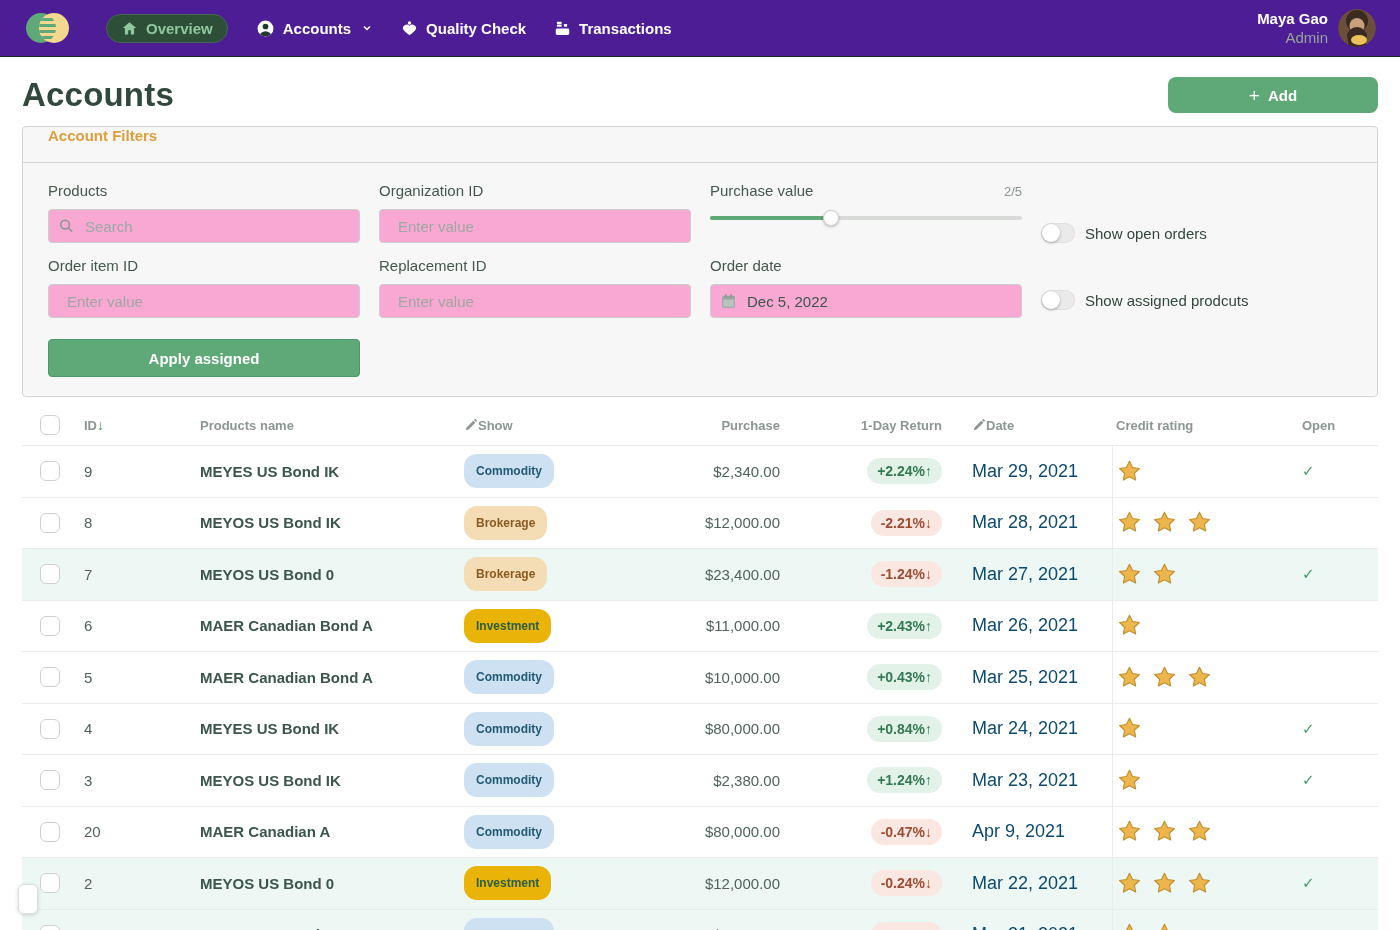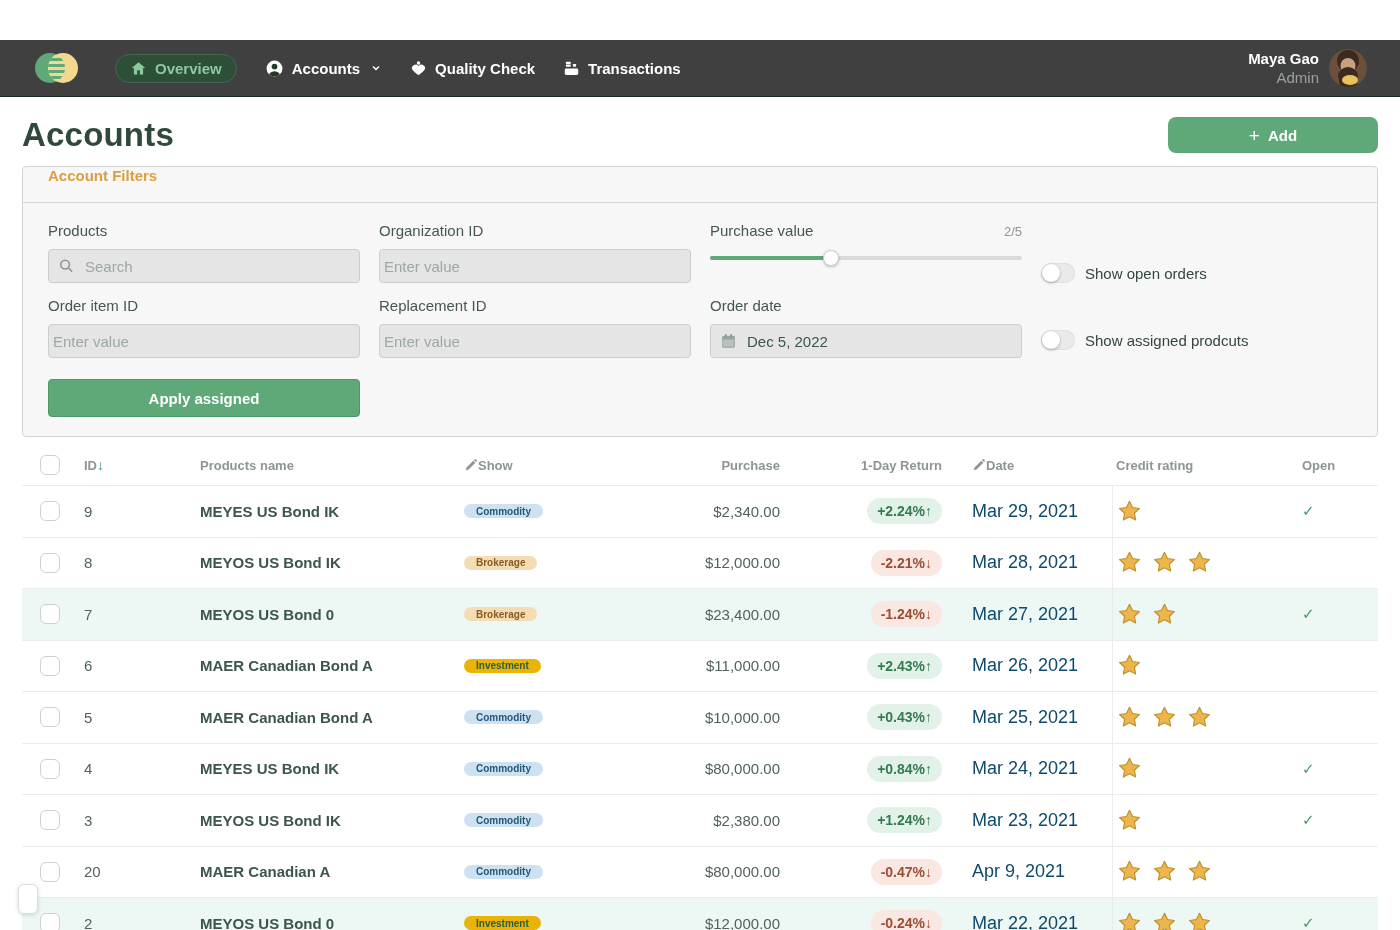--- a/index.html
+++ b/index.html
@@ -1,21 +1,21 @@
 <!DOCTYPE html>
 <html><head>
 <meta charset="utf-8">
 <style>
   * { margin:0; padding:0; box-sizing:border-box; }
   html,body { width:1400px; height:930px; overflow:hidden; background:#fff;
     font-family:"Liberation Sans","DejaVu Sans",sans-serif; }
 
   
-  .nav { height:57px; background:#404040; display:flex; align-items:center;
-    padding:0 33px; border-bottom:1px solid #16291d;margin-top:40px; }
+  .nav { height:57px; background:#4c1d95; display:flex; align-items:center;
+    padding:0 24px; border-bottom:1px solid #16291d; }
   .nav-logo { width:46px; height:38px; display:flex; align-items:center; cursor:pointer; }
   .nav-items { display:flex; align-items:center; margin-left:36px; gap:28px; }
   .nav-item { display:flex; align-items:center; gap:8px; color:#fff; font-size:15px;
     font-weight:700; cursor:pointer; white-space:nowrap; }
   .nav-item.active { background:#2d4f38; border:1px solid #44684f; color:#8fc89e;
     border-radius:16px; padding:5px 14px; }
   .nav-item .chev { display:flex; margin-left:2px; }
   .nav-user { margin-left:auto; display:flex; align-items:center; gap:10px; }
   .nav-user-text { text-align:right; line-height:1.3; }
   .nav-user-name { color:#fff; font-size:15px; font-weight:700; }
@@ -36,21 +36,21 @@
   .panel-head { height:36px; display:flex; padding:0 25px;
     border-bottom:1px solid #d5d5d5; }
   .panel-title { color:#dd9f3c; font-size:15px; font-weight:700; }
   .panel-body { padding:19px 25px; }
   .f-row { display:flex; gap:19px; align-items:flex-start; }
   .f-row + .f-row { margin-top:14px; }
   .f-cell { width:312px; }
   .f-label { font-size:15px; color:#45584d; margin-bottom:10px; display:block; }
   .f-input-wrap { position:relative; }
   .f-input { width:100%; height:34px; border:1px solid #c9cfcb; border-radius:4px;
-    background:#e5e5e5; font-size:15px; color:#3d564c; padding:0 4px; font-family:inherit; }
+    background:#f9a8d4; font-size:15px; color:#3d564c; padding:0 18px; font-family:inherit; }
   .f-input::placeholder { color:#9da8a1; }
   .f-input.with-icon { padding-left:36px; }
   .in-icon { position:absolute; left:10px; top:50%; transform:translateY(-50%); display:flex; }
   
   .slider-cell .label-row { display:flex; justify-content:space-between; align-items:flex-end; margin-bottom:11px; }
   .slider-progress { font-size:13px; color:#8d9691; }
   .slider { position:relative; height:16px; margin-top:6px; cursor:pointer; }
   .slider-track { position:absolute; left:0; right:0; top:6px; height:4px; background:#d9dbd9; border-radius:2px; }
   .slider-fill { position:absolute; left:0; top:6px; height:4px; background:#5fa878; border-radius:2px; }
   .slider-thumb { position:absolute; top:0; width:16px; height:16px; background:#fff;
@@ -80,22 +80,22 @@
   .cell.c-date { padding-left:6px; }
   .cell.c-credit { border-left:1px solid #ebebeb; align-self:stretch; padding-left:4px; gap:10px; }
   .thead .cell.c-credit { border-left:none; padding-left:4px; }
   .cell.c-open { padding-left:16px; }
   .checkbox { width:20px; height:20px; margin-left:18px; border:1.5px solid #cfcfcf;
     border-radius:6px; background:#fff; cursor:pointer; flex:none; }
   .hdr-label { display:flex; align-items:center; gap:0; cursor:pointer; }
   .sort-arrow { color:#3f9d63; font-weight:700; font-size:14px; }
   .cell-id { font-size:15px; color:#51635b; }
   .cell-name { font-size:15px; font-weight:700; color:#3d564c; }
-  .badge { height:14px; display:inline-flex; align-items:center; padding:0 12px;
-    border-radius:13px; font-size:10px; font-weight:700; cursor:pointer; }
+  .badge { height:34px; display:inline-flex; align-items:center; padding:0 12px;
+    border-radius:13px; font-size:12px; font-weight:700; cursor:pointer; }
   .badge-commodity { background:#cde1f2; color:#235a75; }
   .badge-brokerage { background:#f4ddb5; color:#8a5a20; }
   .badge-investment { background:#eab308; color:#2c5e41; }
   .cell-purchase { font-size:15px; color:#51635b; }
   .ret { height:26px; display:inline-flex; align-items:center; padding:0 10px;
     border-radius:13px; font-size:14px; font-weight:700; }
   .return-pos { background:#e3f2e8; color:#337a52; }
   .return-neg { background:#fbe7e1; color:#9c4d33; }
   .cell-date { font-size:18px; color:#0c4a6e; }
   .check { color:#3f9d63; font-size:15px; font-weight:700; }

